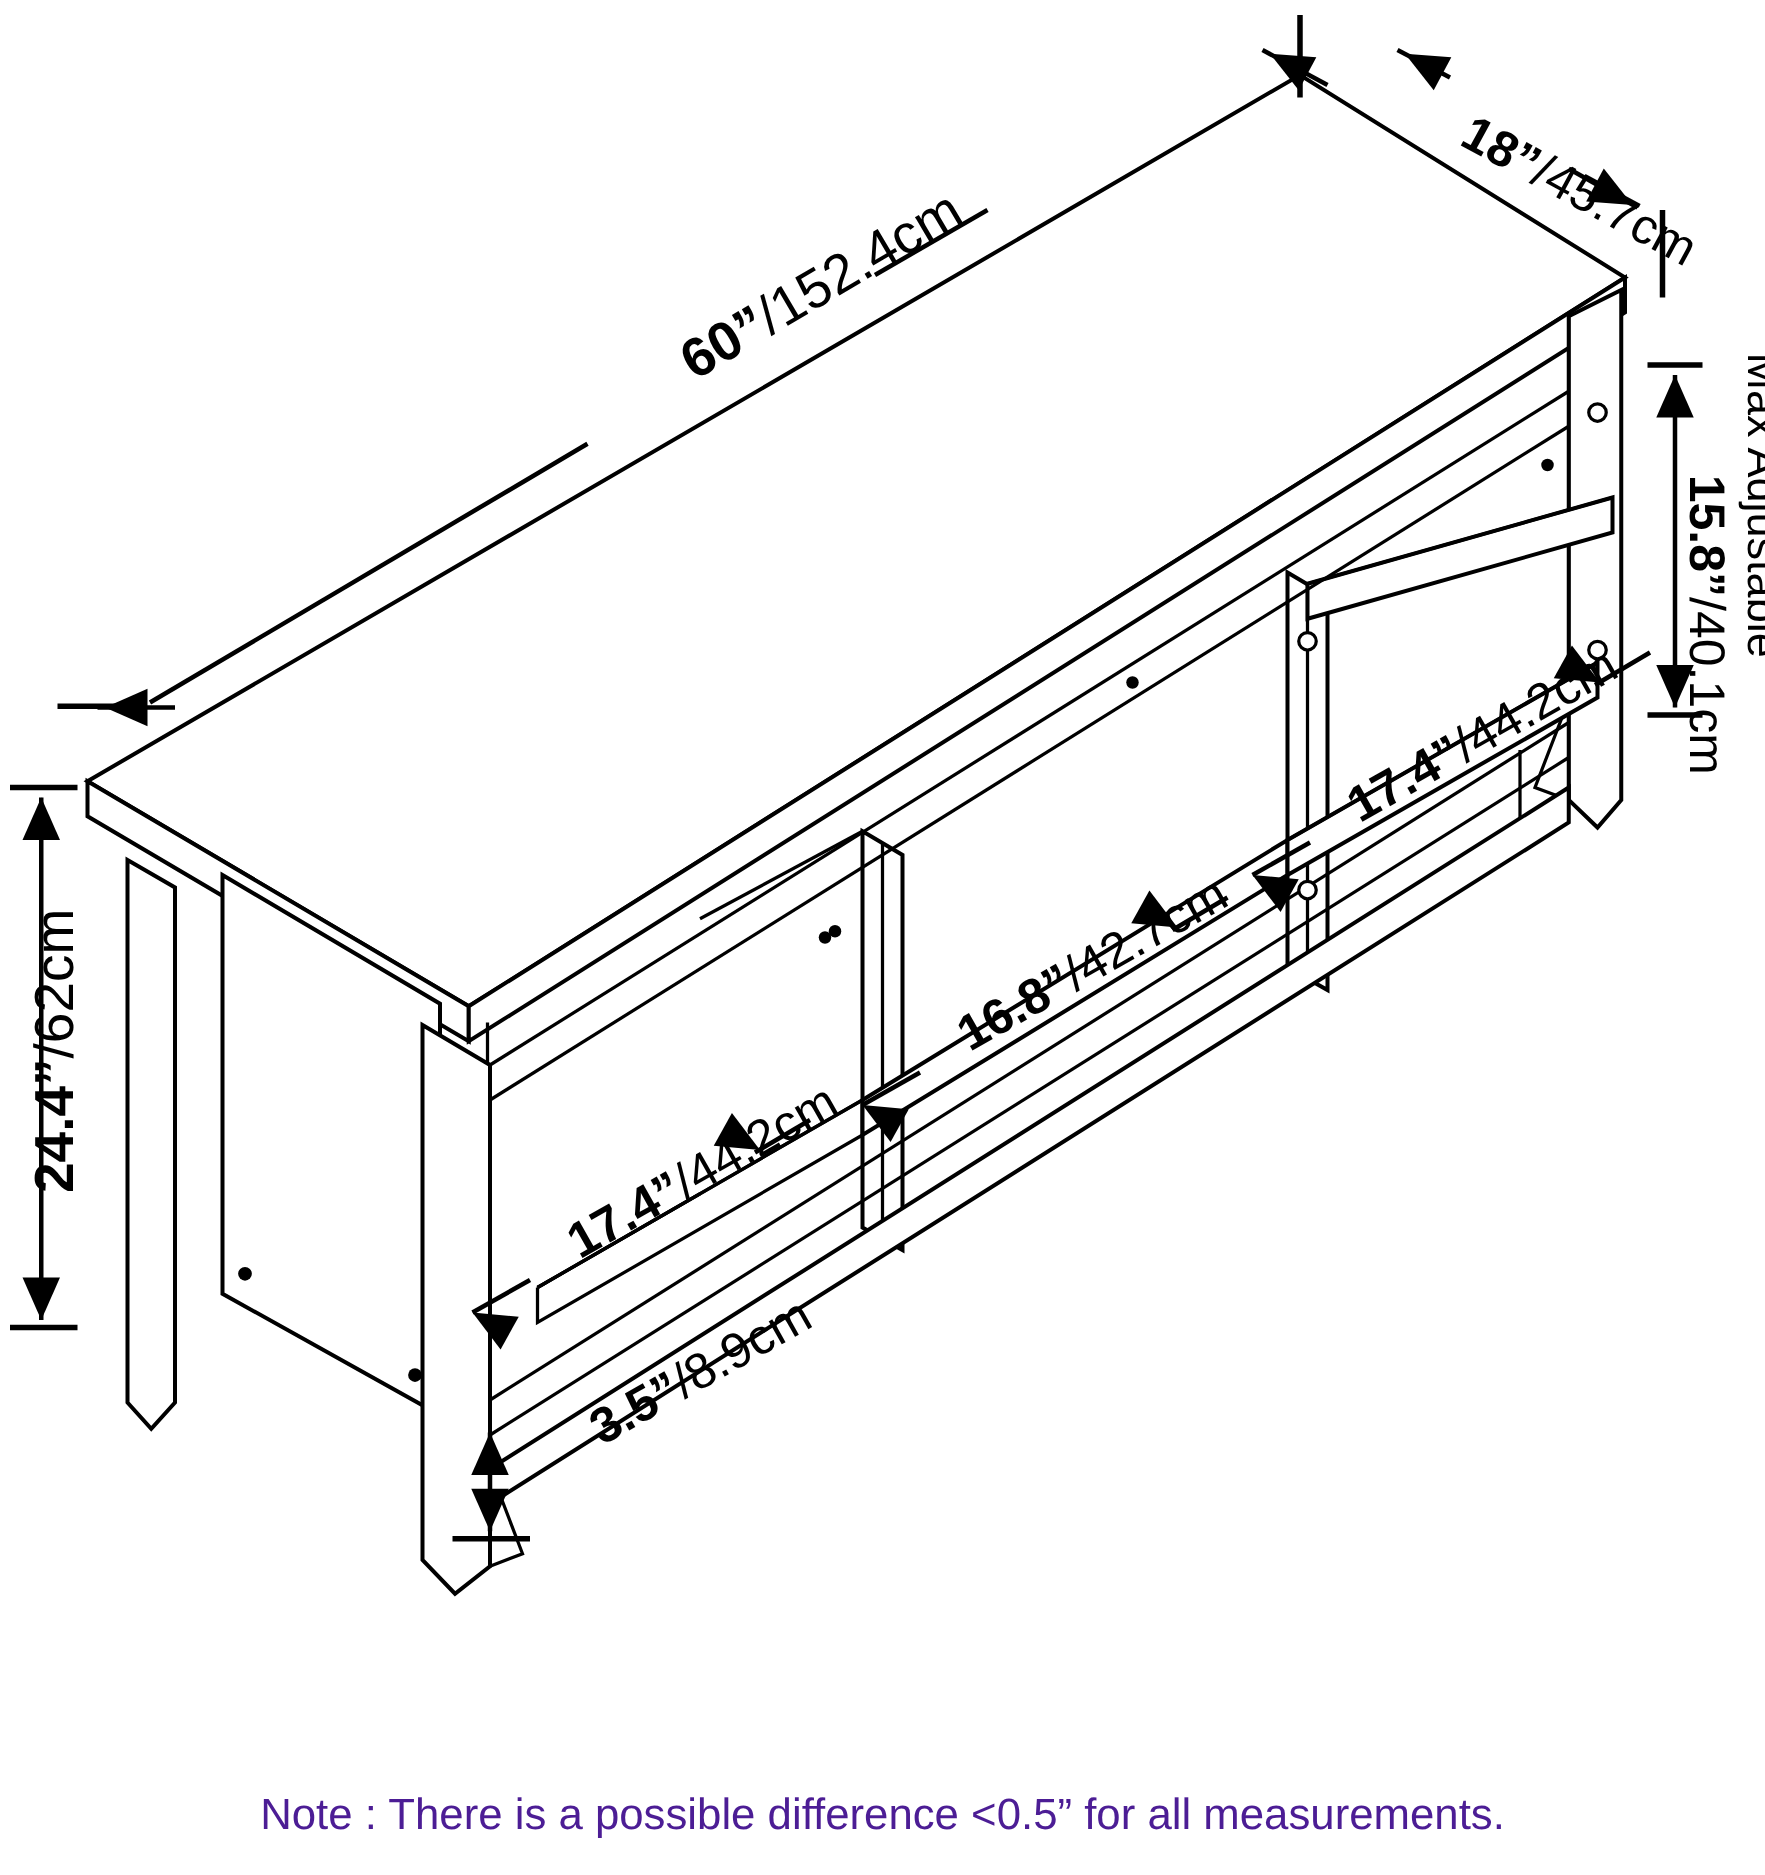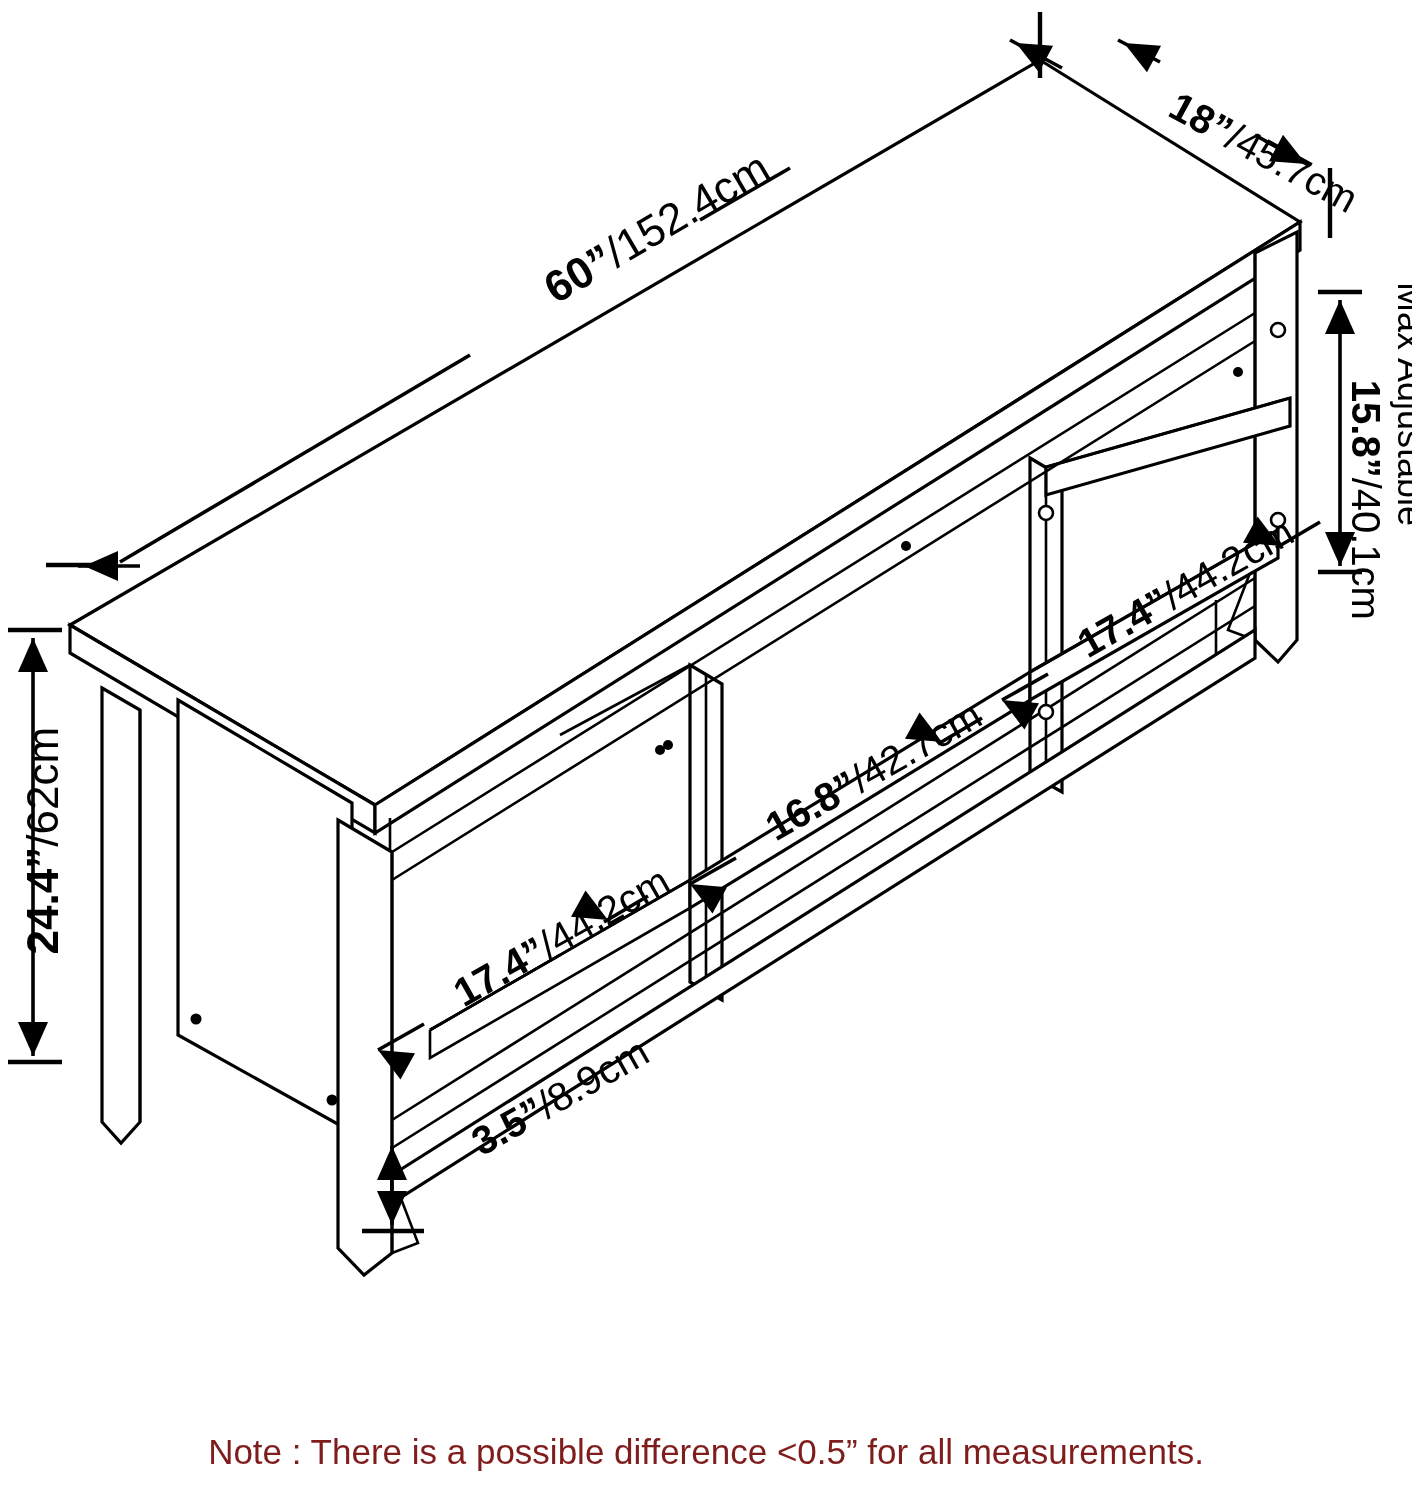--- a/index.html
+++ b/index.html
@@ -75,21 +75,21 @@
     font-weight: normal;
   }
   .note-text {
     position: absolute;
     left: 0;
     top: 1432px;
     width: 1412px;
     text-align: center;
     font-family: "Liberation Sans", sans-serif;
     font-size: 35px;
-    color: #7f1d1d;
+    color: #4c1d95;
     letter-spacing: 0px;
   }
 </style>
 </head>
 <body>
 
 <div id="diagram-root">
 
 <svg id="furniture-svg" viewBox="0 0 1412 1500" xmlns="http://www.w3.org/2000/svg">
 

